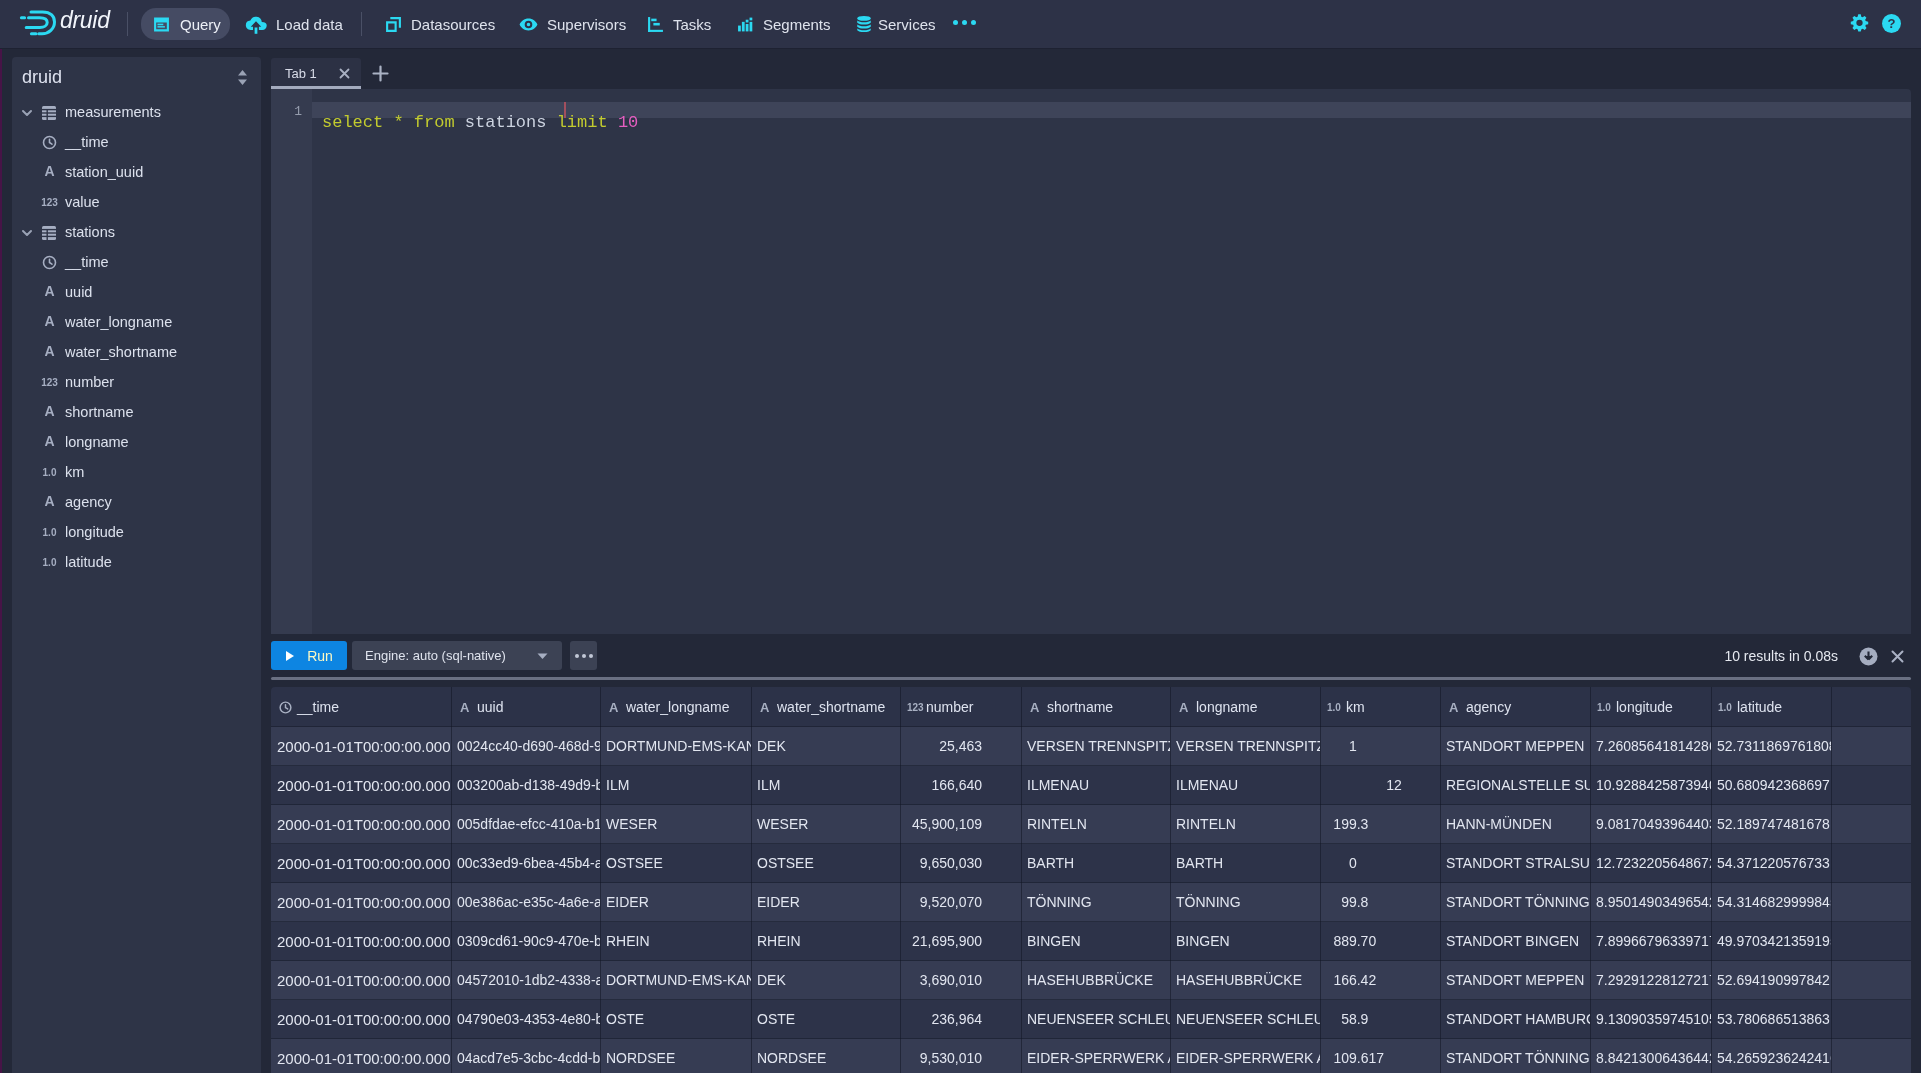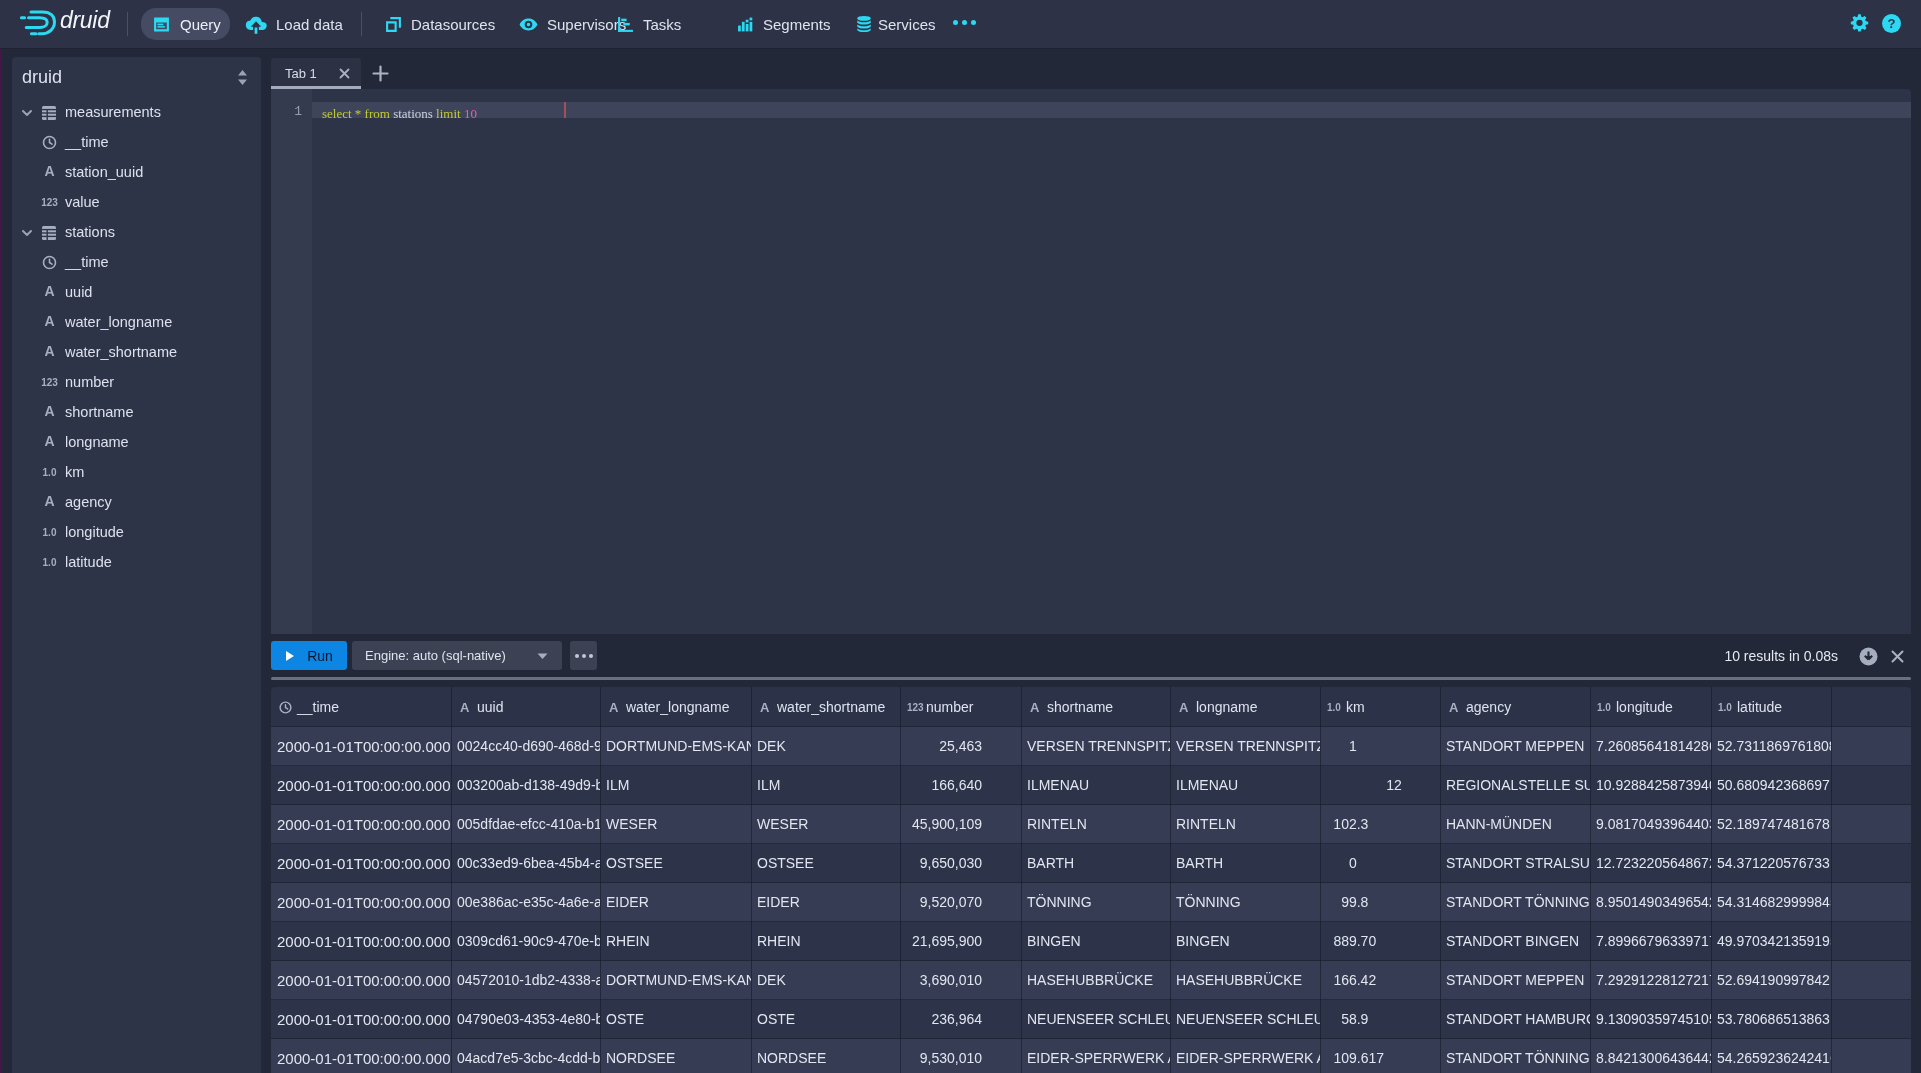--- a/index.html
+++ b/index.html
@@ -30,29 +30,29 @@
 #tab { position:absolute; left:271px; top:58px; width:90px; height:31px; background:#2c3144;
   border-radius:3px 3px 0 0; color:#d8dce8; font-size:13px; }
 #tabline { position:absolute; left:271px; top:86px; width:90px; height:3px; background:#a4abbe; }
 
 #editor { position:absolute; left:271px; top:89px; width:1640px; height:545px;
   background:#2e3447; border-radius:0 4px 0 0; }
 #gutter { position:absolute; left:0; top:0; width:41px; height:545px; background:#353b4f; }
 #activeline { position:absolute; left:0; top:13px; width:1640px; height:16px; background:#3e4459; }
 #gutter .ln { position:absolute; right:10px; top:15px; font-family:"Liberation Mono",monospace;
   font-size:13px; color:#959cad; }
-#code { position:absolute; left:51px; top:17px; font-family:Liberation Serif, serif;
-  font-size:13px; white-space:pre; color:#ccd3e0; }
+#code { position:absolute; left:51px; top:24px; font-family:Liberation Mono, monospace;
+  font-size:17px; white-space:pre; color:#ccd3e0; }
 #code .kw { color:#c2cb2f; }
 #code .num { color:#e55ec0; }
 #cursor { position:absolute; left:293px; top:13px; width:2px; height:16px; background:#a24f5e; }
 
 #runbtn { position:absolute; left:271px; top:641px; width:76px; height:29px; background:#0d85e2;
   border-radius:3px; display:flex; align-items:center; justify-content:center;
-  color:#0f172a; font-size:14px; }
+  color:#fef9c3; font-size:14px; }
 #enginebtn { position:absolute; left:352px; top:641px; width:210px; height:29px; background:#3c4254;
   border-radius:3px; display:flex; align-items:center; color:#dfe3ed; font-size:13px;
   padding-left:13px; }
 #dotsbtn { position:absolute; left:570px; top:641px; width:27px; height:29px; background:#3c4254;
   border-radius:3px; display:flex; align-items:center; justify-content:center; }
 #results-info { position:absolute; left:1600px; top:641px; width:238px; height:29px;
   display:flex; align-items:center; justify-content:flex-end; color:#e6e9f0; font-size:14px; }
 #splitter { position:absolute; left:271px; top:677px; width:1640px; height:3px; background:#6a7082; border-radius:2px; }
 
 #table { position:absolute; left:271px; top:687px; width:1640px; height:386px;
@@ -109,21 +109,21 @@
           <path d="M5 1h10v10h-2V3H5V1z"></path>
           <path d="M1 5h10v10H1V5zm2 2v6h6V7H3z"></path>
         </svg>
       </span>Datasources</div>
   <div class="navitem" style="left:519px">
     <span class="nicon">
         <svg width="19" height="19" viewBox="0 0 16 16" fill="#2bd9f2">
           <path d="M8 3C4.5 3 1.6 5.3.5 8c1.1 2.7 4 5 7.5 5s6.4-2.3 7.5-5C14.4 5.3 11.5 3 8 3zm0 8.2A3.2 3.2 0 1 1 8 4.8a3.2 3.2 0 0 1 0 6.4zm0-1.7a1.5 1.5 0 1 0 0-3 1.5 1.5 0 0 0 0 3z"></path>
         </svg>
       </span>Supervisors</div>
-  <div class="navitem" style="left:617px">
+  <div class="navitem" style="left:647px">
     <span class="nicon">
         <svg width="17" height="17" viewBox="0 0 16 16" fill="#2bd9f2">
           <rect x="1" y="1" width="2" height="14"></rect>
           <rect x="1" y="13" width="14" height="2"></rect>
           <rect x="4" y="2.5" width="5" height="2.4"></rect>
           <rect x="6" y="6.5" width="6" height="2.4"></rect>
           <rect x="4" y="10.2" width="4" height="2.4" opacity="0"></rect>
         </svg>
       </span>Tasks</div>
   <div class="navitem" style="left:737px">
@@ -448,21 +448,21 @@
 <div class="dcell" style="left:629px;width:121px">
         <span class="numcell">45,900,109</span>
       </div>
 <div class="dcell" style="left:750px;width:149px">
         <span class="t">RINTELN</span>
       </div>
 <div class="dcell" style="left:899px;width:150px">
         <span class="t">RINTELN</span>
       </div>
 <div class="dcell" style="left:1049px;width:120px">
-        <span class="kmcell" style="padding-right:15.6px">102.3</span>
+        <span class="kmcell" style="padding-right:15.6px">199.3</span>
       </div>
 <div class="dcell" style="left:1169px;width:150px">
         <span class="t">HANN-MÜNDEN</span>
       </div>
 <div class="dcell" style="left:1319px;width:121px">
         <span class="t">9.08170493964403155</span>
       </div>
 <div class="dcell" style="left:1440px;width:120px">
         <span class="t">52.18974748167813429</span>
       </div>

